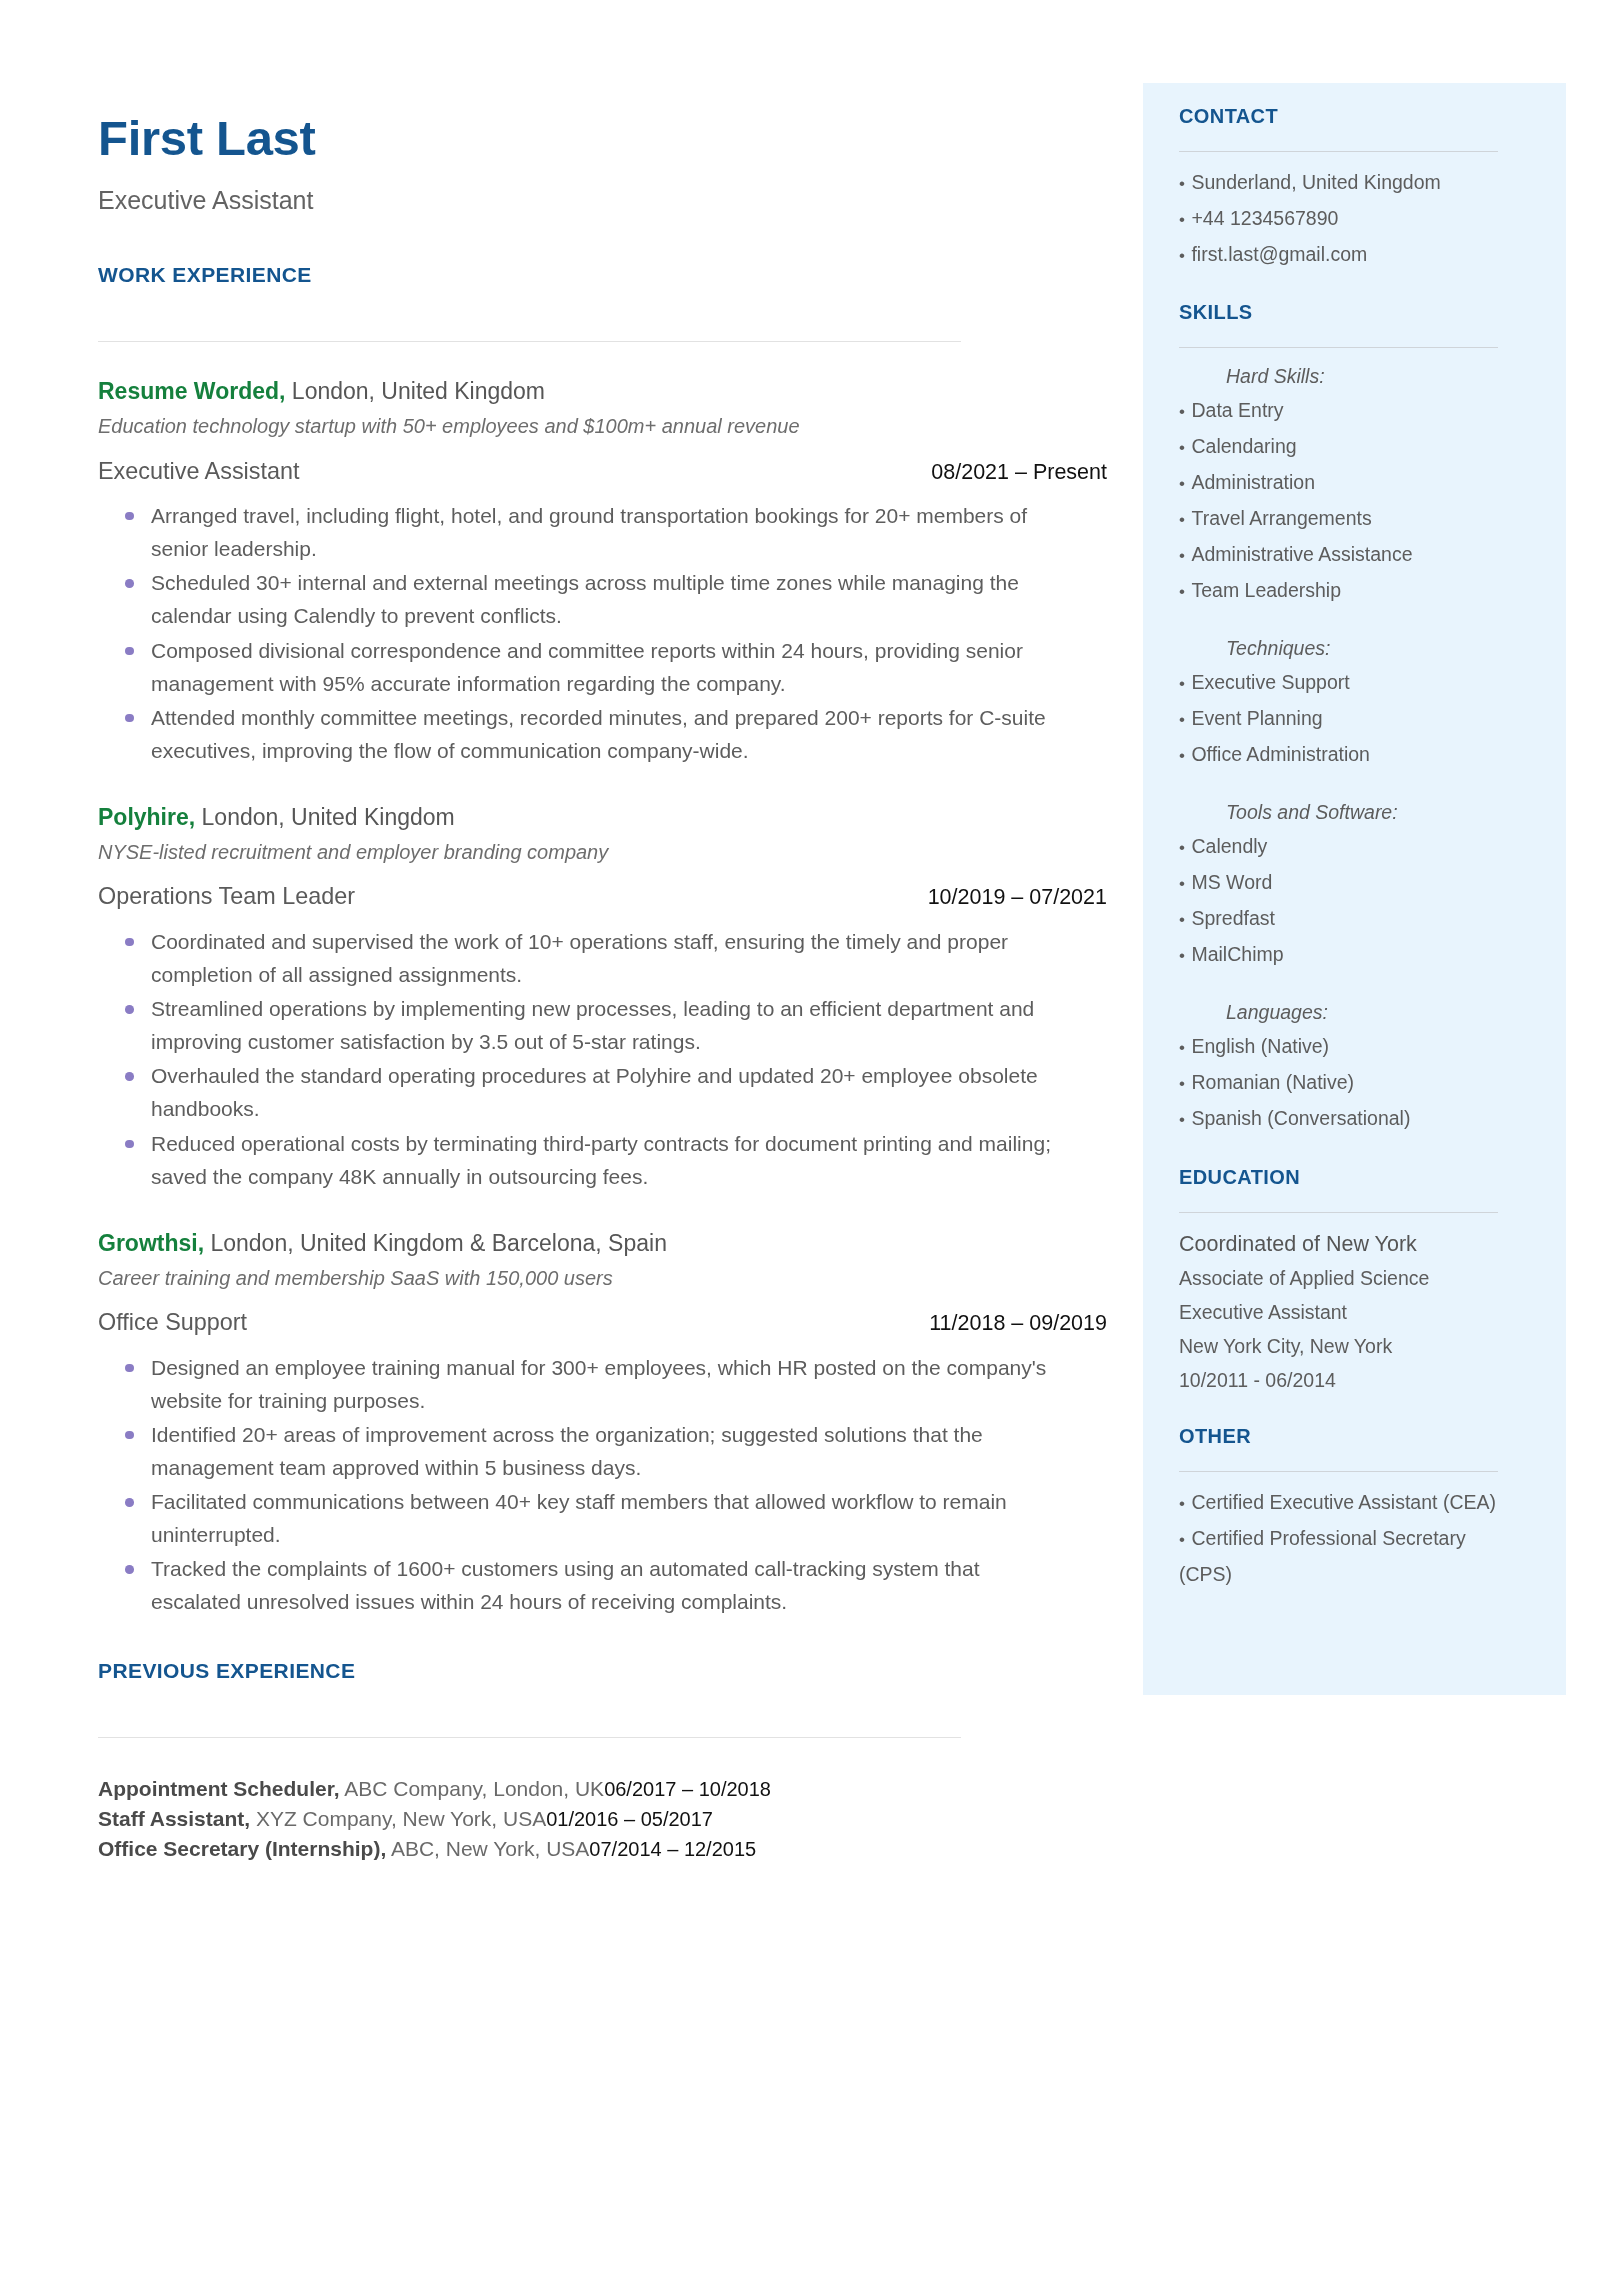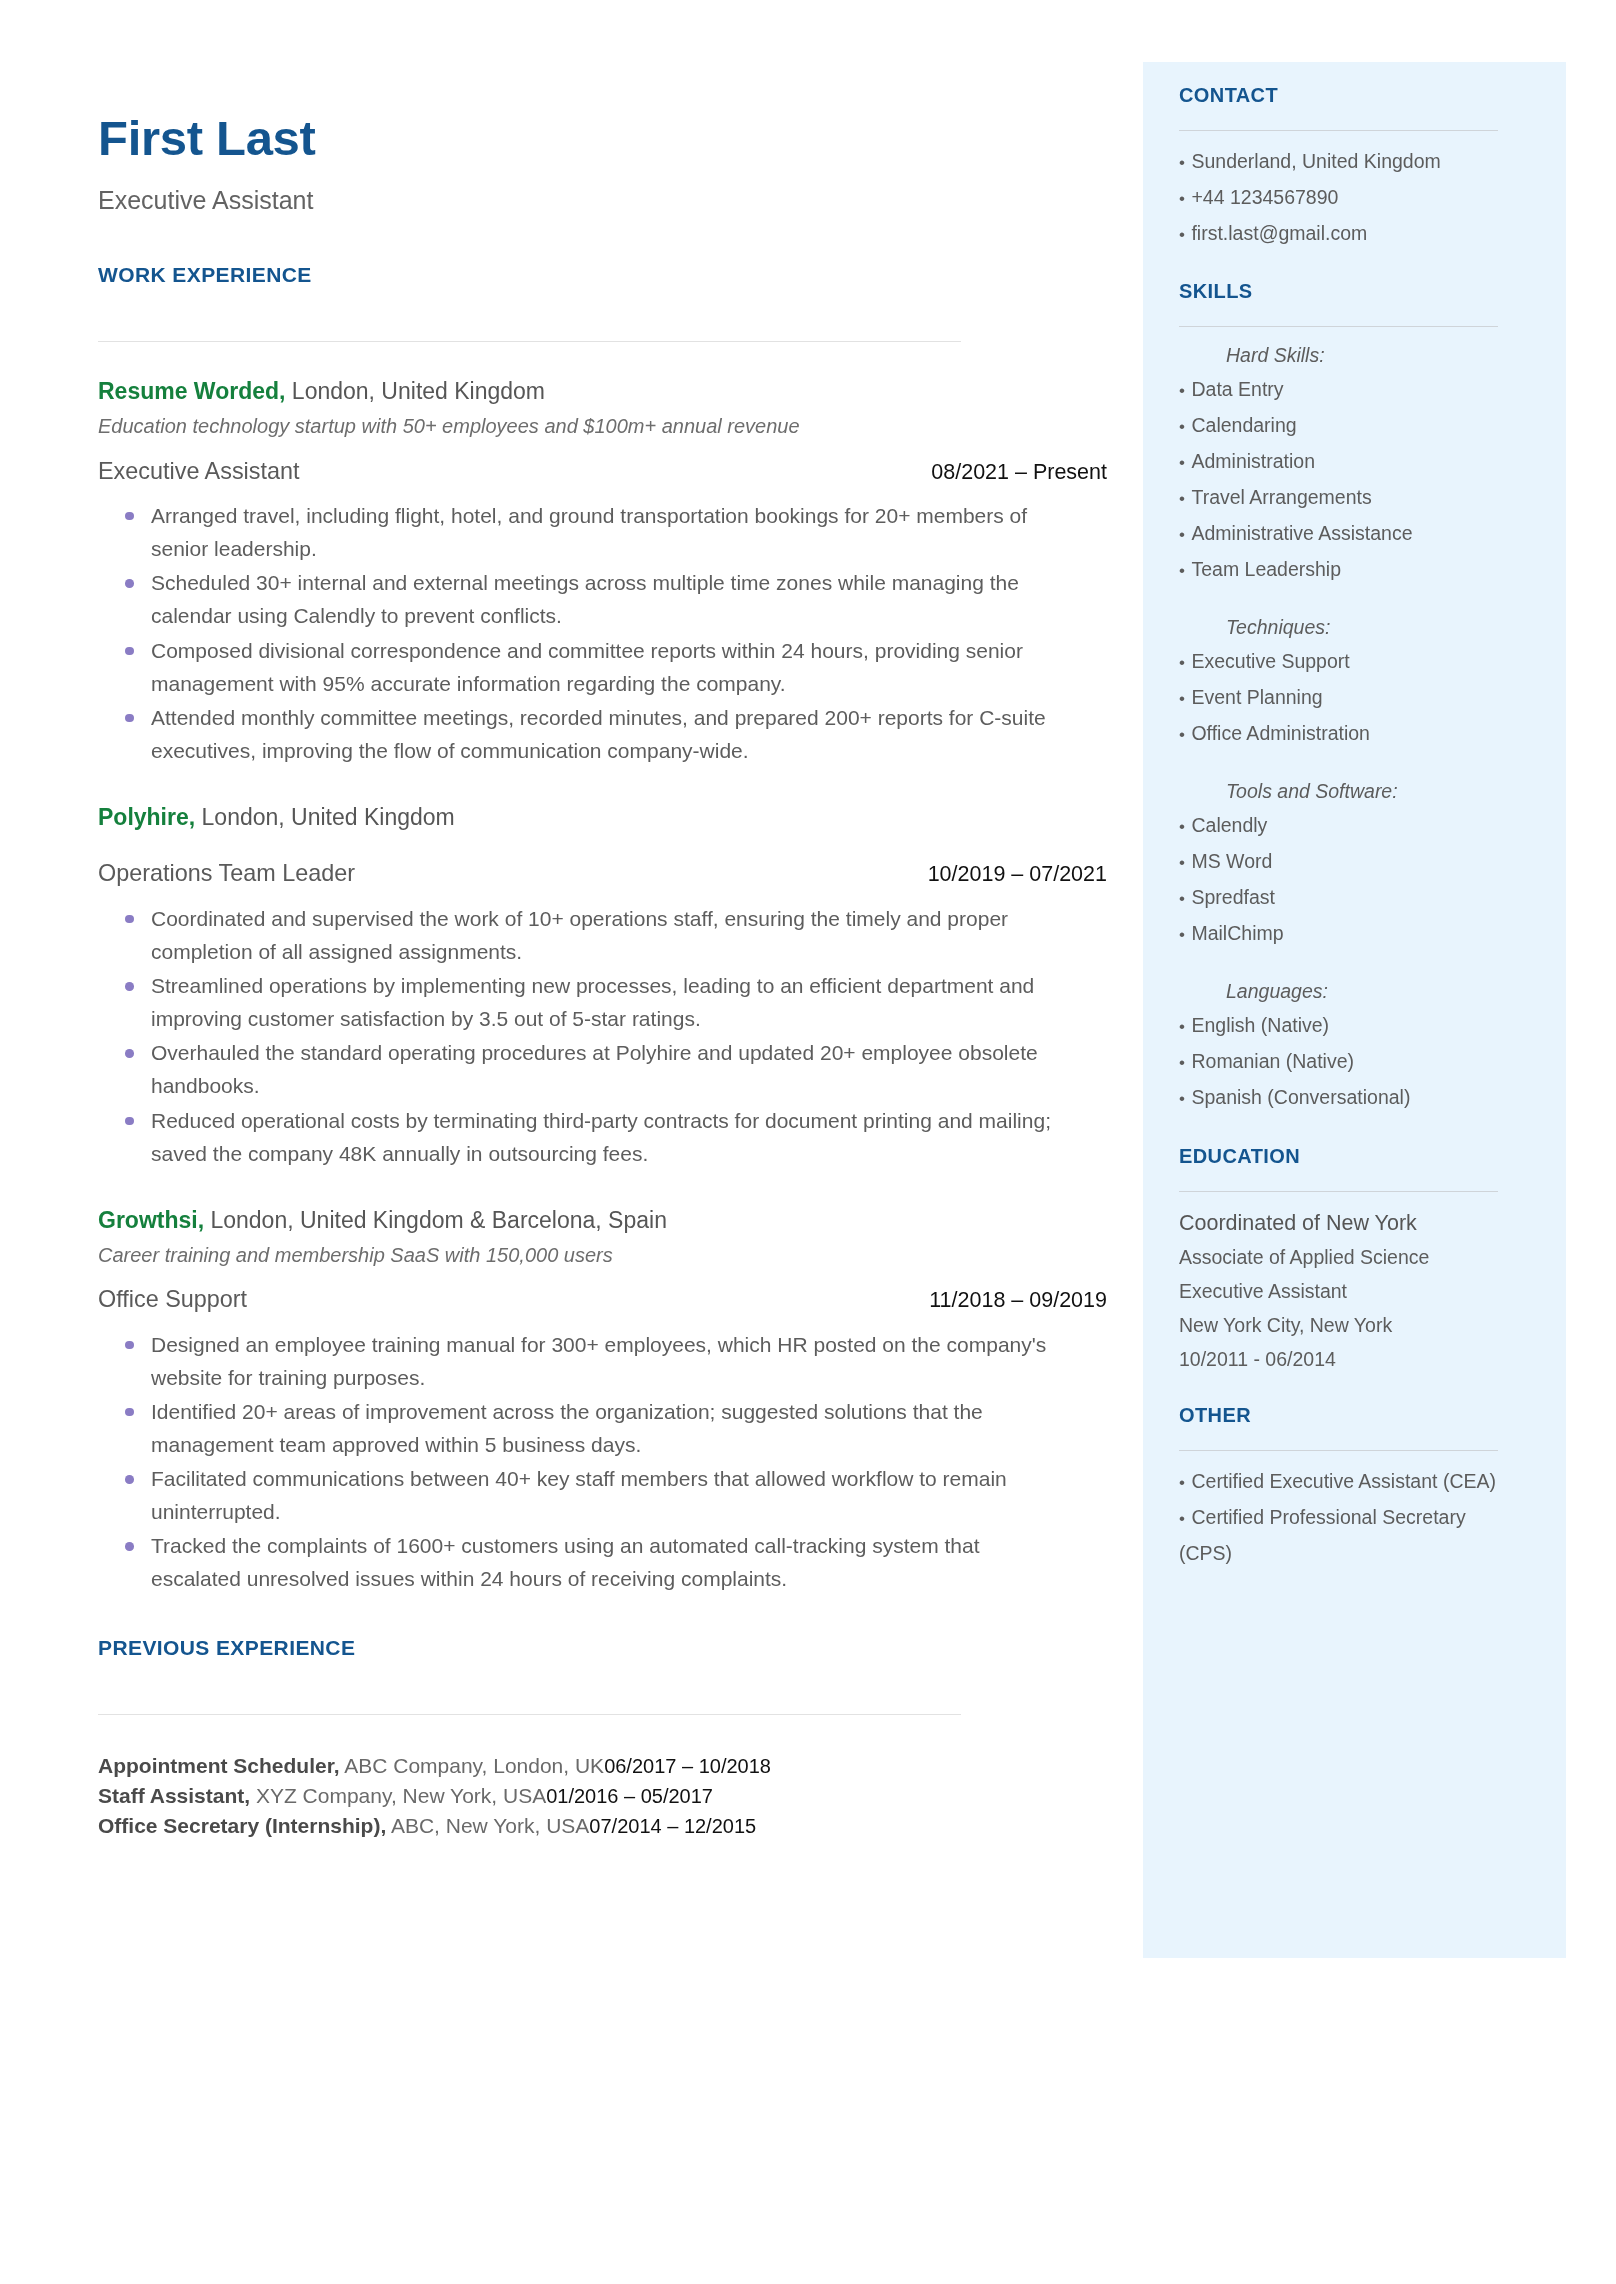--- a/index.html
+++ b/index.html
@@ -19,23 +19,23 @@
     position: relative;
     width: 1617px;
     height: 2284px;
     background: #ffffff;
   }
 
   
   #sidebar {
     position: absolute;
     left: 1143px;
-    top: 62px;
+    top: 83px;
     width: 423px;
-    height: 1896px;
+    height: 1612px;
     background: #e8f4fd;
     box-sizing: border-box;
     padding: 0;
   }
   .side-inner {
     position: absolute;
     left: 36px;
     top: 0;
     width: 332px;
   }
@@ -298,20 +298,21 @@
         <li>Composed divisional correspondence and committee reports within 24 hours, providing senior management with 95% accurate information regarding the company.</li>
         <li>Attended monthly committee meetings, recorded minutes, and prepared 200+ reports for C-suite executives, improving the flow of communication company-wide.</li>
       </ul>
     </div>
 
     <div style="height:36px;"></div>
 
     <div>
       <div class="company-line"><span class="co">Polyhire,</span><span> London, United Kingdom</span></div>
       <div style="height:10.4px;"></div>
+      <div class="company-desc">NYSE-listed recruitment and employer branding company</div>
       <div style="height:19.5px;"></div>
       <div class="role-row">
         <div class="role-title">Operations Team Leader</div>
         <div class="role-dates">10/2019 – 07/2021</div>
       </div>
       <div style="height:14.3px;"></div>
       <ul class="bullets">
         <li>Coordinated and supervised the work of 10+ operations staff, ensuring the timely and proper completion of all assigned assignments.</li>
         <li>Streamlined operations by implementing new processes, leading to an efficient department and improving customer satisfaction by 3.5 out of 5-star ratings.</li>
         <li>Overhauled the standard operating procedures at Polyhire and updated 20+ employee obsolete handbooks.</li>

